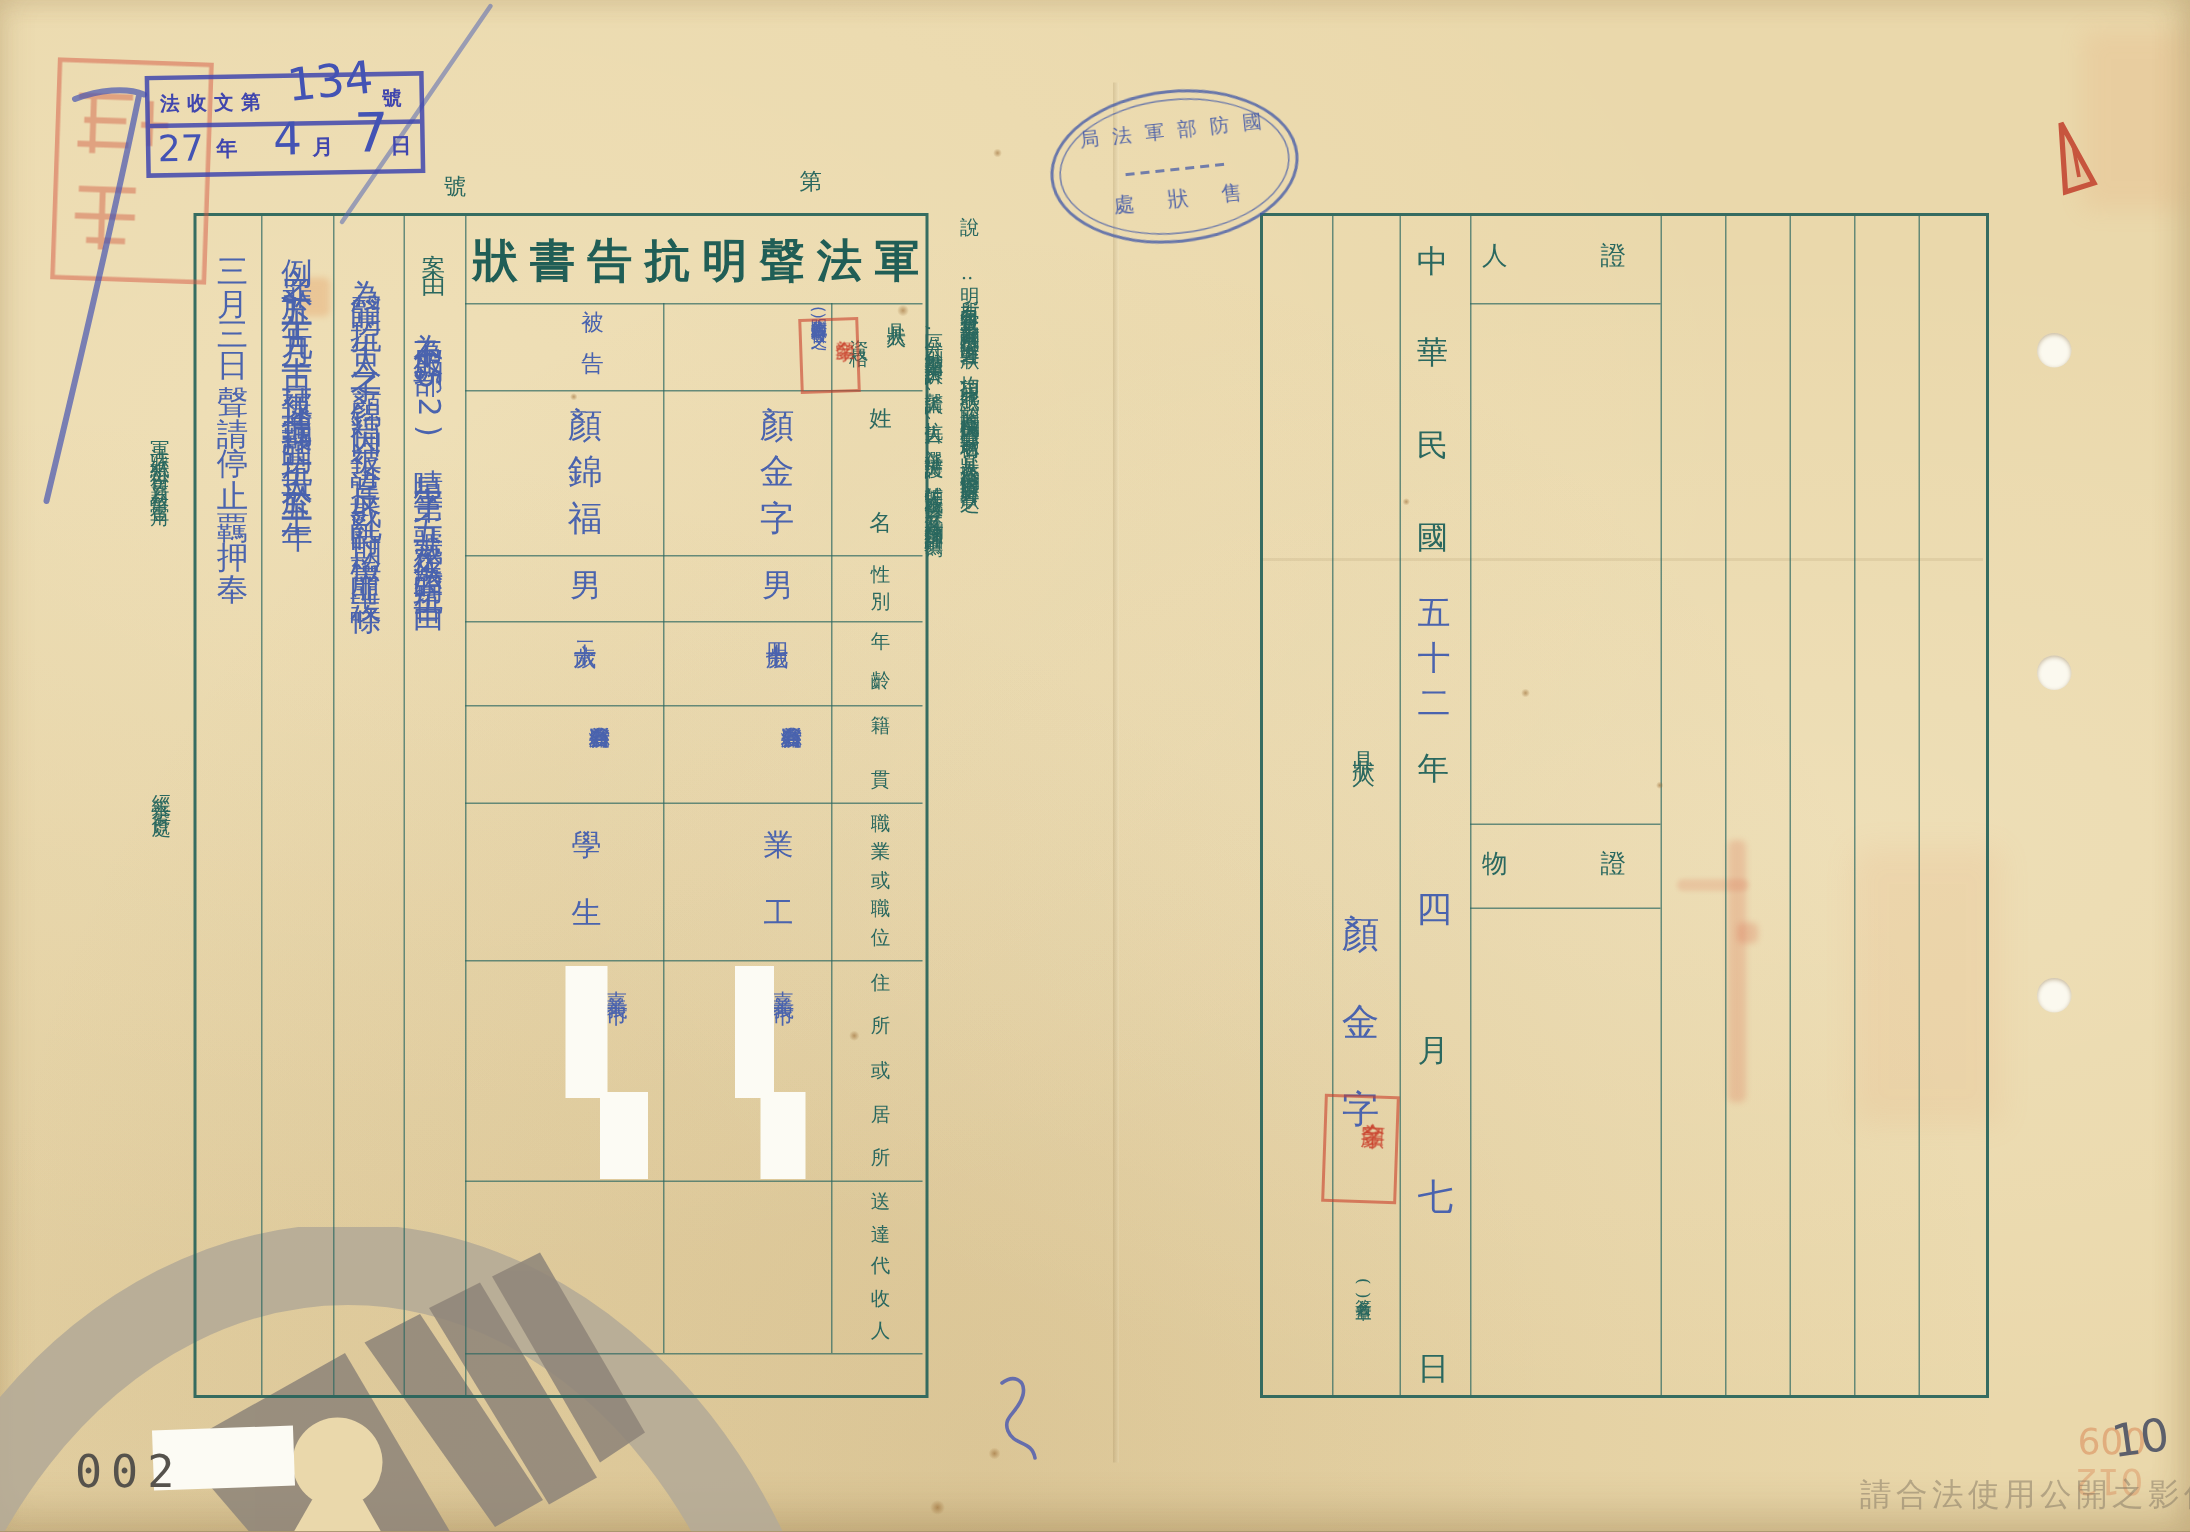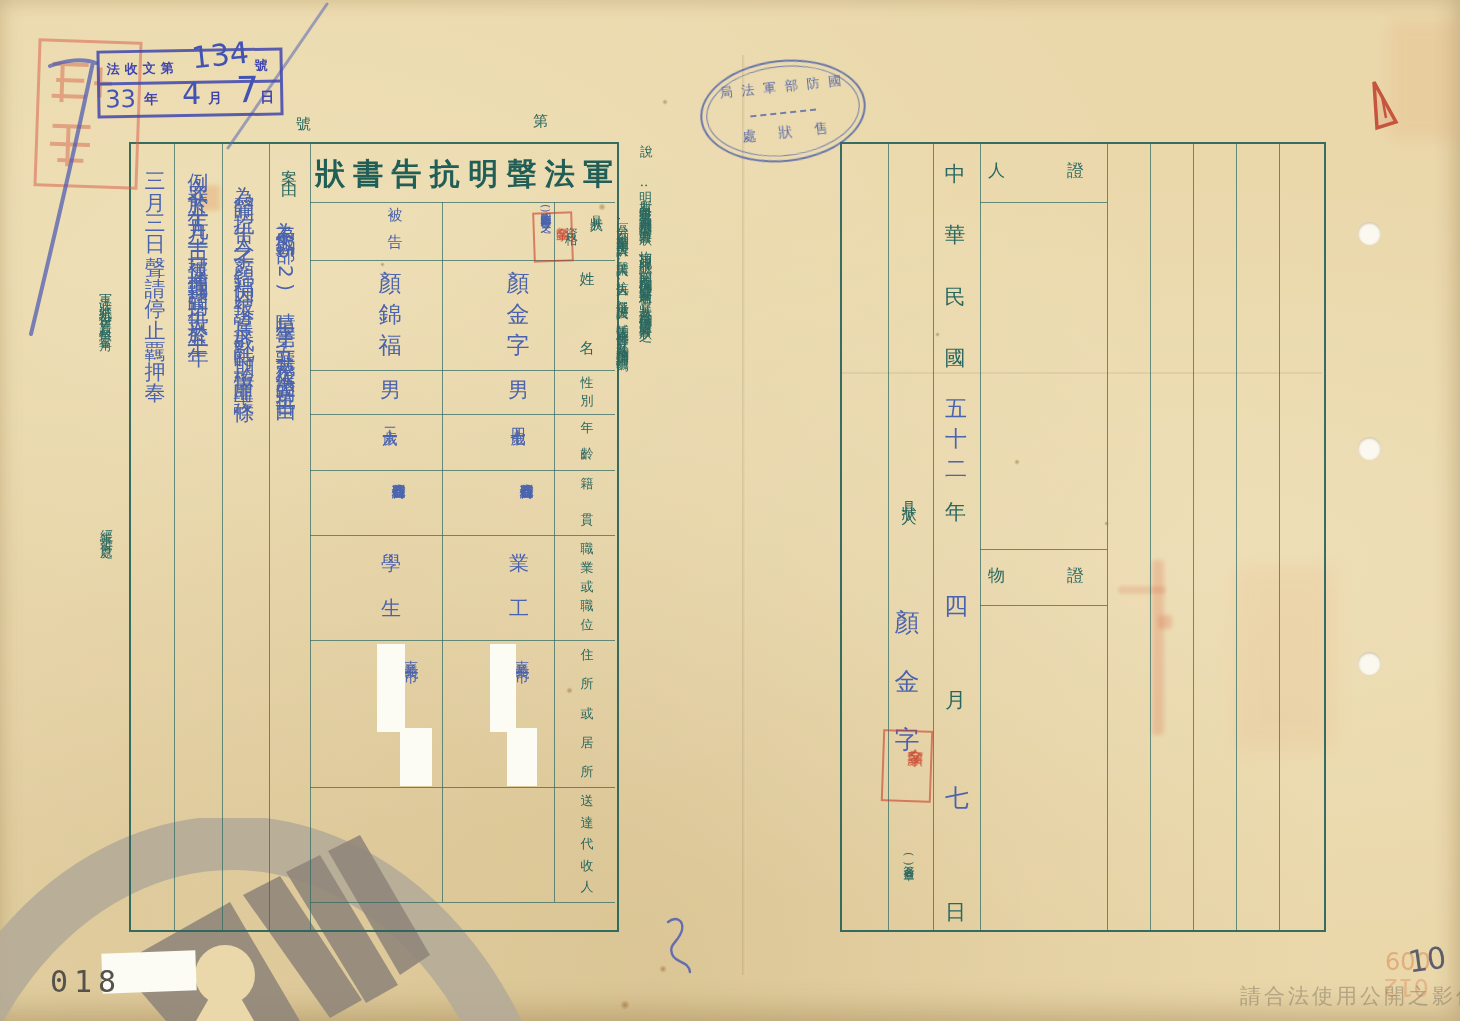--- a/index.html
+++ b/index.html
@@ -245,21 +245,21 @@
         <span>狀</span>
         <span>處</span>
       </div>
   </div>
 
   <div class="abs" style="left:97px;top:49px;width:180px;height:62px;border:3px solid rgba(64,70,174,.85);transform:rotate(-1deg);z-index:6;color:#4046ae;">
     <div class="abs" style="left:0;top:29px;width:100%;height:2.5px;background:rgba(64,70,174,.85);"></div>
     <div class="abs" style="left:7px;top:7px;font-size:13px;font-weight:bold;letter-spacing:5px;">法收文第</div>
     <div class="abs" style="left:155px;top:6px;font-size:13px;font-weight:bold;">號</div>
     <div class="abs hand" style="left:92px;top:-14px;font-size:30px;transform:rotate(-5deg);color:#4353b4;">134</div>
-    <div class="abs hand" style="left:5px;top:32px;font-size:24px;color:#4353b4;">33</div>
+    <div class="abs hand" style="left:5px;top:32px;font-size:24px;color:#4353b4;">27</div>
     <div class="abs" style="left:44px;top:38px;font-size:14px;font-weight:bold;">年</div>
     <div class="abs hand" style="left:82px;top:24px;font-size:30px;color:#4353b4;">4</div>
     <div class="abs" style="left:108px;top:38px;font-size:14px;font-weight:bold;">月</div>
     <div class="abs hand" style="left:136px;top:18px;font-size:36px;color:#4353b4;">7</div>
     <div class="abs" style="left:160px;top:38px;font-size:14px;font-weight:bold;">日</div>
   </div>
 
   <div class="abs" style="left:36px;top:40px;width:98px;height:142px;border:3px solid rgba(214,90,70,.5);transform:rotate(2deg);z-index:3;filter:blur(.5px);">
     <svg width="98" height="142" viewBox="0 0 98 142">
       <g stroke="rgba(208,90,66,.45)" stroke-width="4" fill="none">
@@ -295,19 +295,19 @@
   <div class="dot" style="left:662px;top:99px;width:6px;height:6px;"></div>
   <div class="dot" style="left:1014px;top:459px;width:6px;height:6px;"></div>
   <div class="dot" style="left:566px;top:687px;width:7px;height:7px;"></div>
   <div class="dot" style="left:620px;top:1000px;width:10px;height:10px;"></div>
   <div class="dot" style="left:659px;top:965px;width:8px;height:8px;"></div>
   <div class="dot" style="left:380px;top:262px;width:5px;height:5px;"></div>
   <div class="dot" style="left:935px;top:332px;width:5px;height:5px;"></div>
   <div class="dot" style="left:1104px;top:521px;width:5px;height:5px;"></div>
 
   <div class="white-patch" style="left:102px;top:952px;width:94px;height:40px;transform:rotate(-2deg);"></div>
-  <div class="abs" style="left:50px;top:964px;font-size:30px;letter-spacing:6px;color:#55524c;font-family:'DejaVu Sans Mono','Liberation Mono',monospace;z-index:5;">018</div>
+  <div class="abs" style="left:50px;top:964px;font-size:30px;letter-spacing:6px;color:#55524c;font-family:'DejaVu Sans Mono','Liberation Mono',monospace;z-index:5;">002</div>
   <div class="abs" style="left:1385px;top:946px;font-size:24px;color:rgba(216,130,80,.5);transform:rotate(180deg);z-index:2;">009</div>
   <div class="abs" style="left:1383px;top:973px;font-size:24px;color:rgba(216,130,80,.38);transform:rotate(180deg);z-index:2;">012</div>
   <div class="abs hand" style="left:1408px;top:942px;font-size:30px;color:#5c5f6b;transform:rotate(-8deg);z-index:5;">10</div>
   <div class="abs print" style="left:1240px;top:982px;font-size:21px;letter-spacing:3px;color:rgba(130,118,98,.5);z-index:5;white-space:nowrap;">請合法使用公開之影像</div>
 
 </div>
 
 </body></html>

